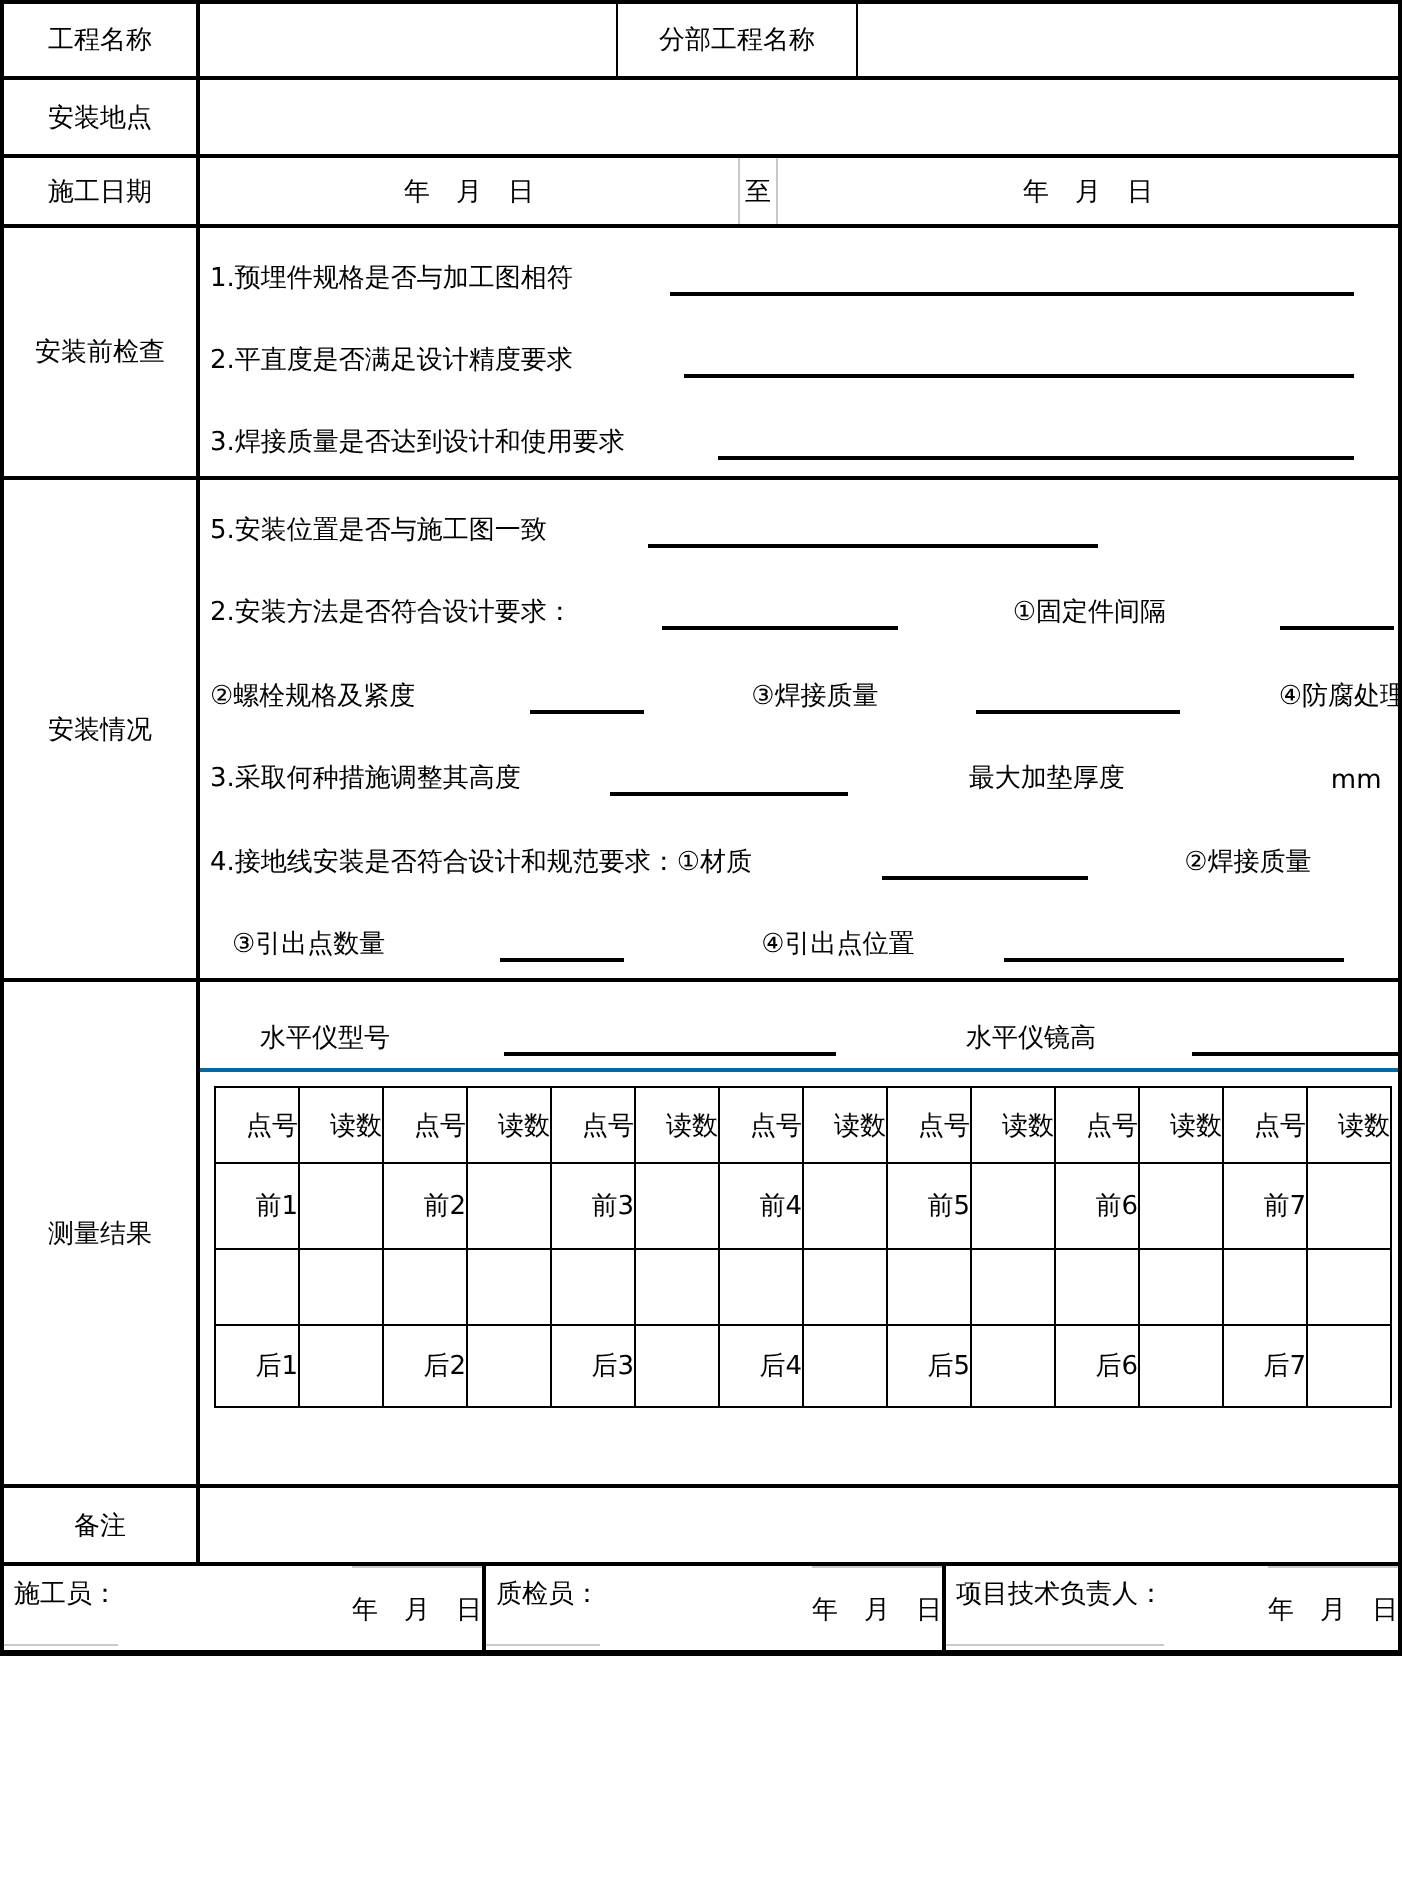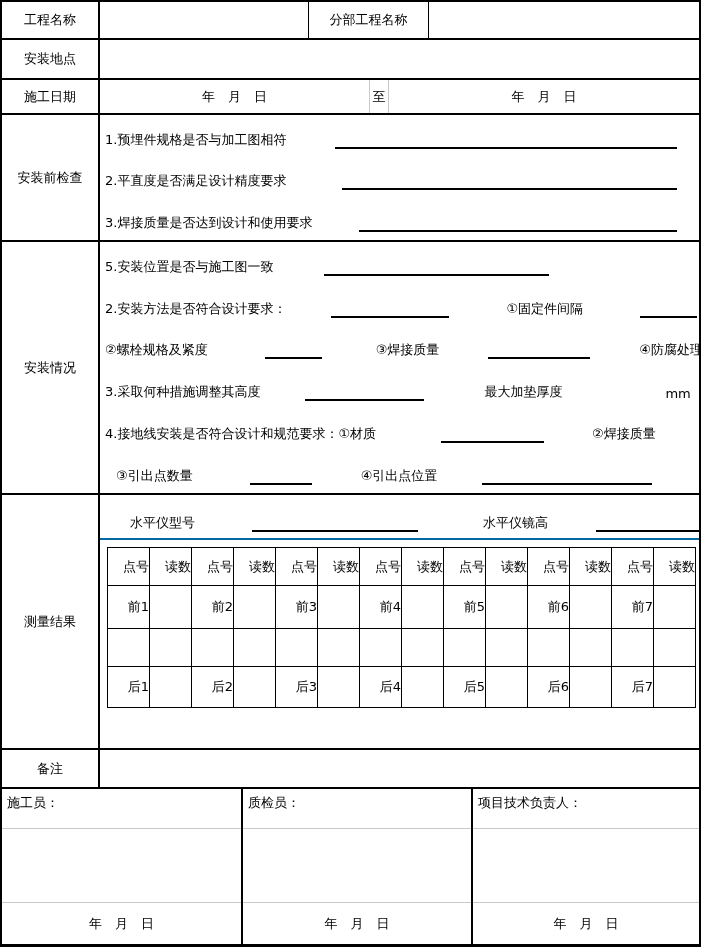--- a/index.html
+++ b/index.html
@@ -1,18 +1,18 @@
 <!DOCTYPE html>
 <html><head>
 <meta charset="utf-8">
 <style>
   * { box-sizing: border-box; margin: 0; padding: 0; }
   html, body { background: #fff; }
   .page {
-    width: 701px; height: 947px;
+    width: 701px; height: 828px;
     border: 2px solid #000; border-bottom-width: 3px;
     font-family: "DejaVu Sans", "Liberation Sans", sans-serif;
     font-size: 13px; color: #000; background: #fff;
     display: flex; flex-direction: column;
   }
   .r { display: flex; border-bottom: 2px solid #000; }
   .lab {
     width: 98px; flex: 0 0 98px; border-right: 2px solid #000;
     display: flex; align-items: center; justify-content: center;
     text-align: center; padding: 2px;
@@ -24,21 +24,21 @@
   .t { white-space: nowrap; }
   .u { height: 0; border-bottom: 2px solid #000; flex: 0 0 auto; }
   .uflex { flex: 1 1 auto; }
   .graysep { border-bottom: 2px solid #0369a1; }
   
   table.mt { border-collapse: collapse; table-layout: fixed; width: 589px; margin: 7px 0 0 7px; }
   table.mt td { border: 1px solid #000; text-align: right; vertical-align: middle; padding: 0; overflow: hidden; }
   tr.trh { height: 38px; } tr.trf { height: 43px; } tr.trm { height: 38px; } tr.trb { height: 41px; }
   
   .sig { flex: 1; display: flex; }
-  .sigcol { display: flex; flex-direction: column; }
+  .sigcol { display: flex; }
   .sigcol .slabel { height: 40px; padding: 5px 0 0 5px; border-bottom: 1px solid #c9c9c9; }
   .sigcol .sblank { flex: 1; }
   .sigcol .sdate { height: 42px; border-top: 1px solid #c9c9c9; display: flex; align-items: center; justify-content: center; }
 </style>
 </head>
 <body>
 
 <div class="page">
 
   <div class="r" style="height:38px">
@@ -126,21 +126,21 @@
       </div>
       <div class="line">
         <span class="t">4.接地线安装是否符合设计和规范要求：①材质</span>
         <span class="u" style="width:103px;margin-left:26px"></span>
         <span class="t" style="margin-left:9px">②焊接质量</span>
         <span class="u uflex" style="margin:0 10px 0 3px"></span>
       </div>
       <div class="line" style="padding-left:16px">
         <span class="t">③引出点数量</span>
         <span class="u" style="width:62px;margin-left:18px"></span>
-        <span class="t" style="margin-left:10px">④引出点位置</span>
+        <span class="t" style="margin-left:30px">④引出点位置</span>
         <span class="u" style="width:170px;margin-left:6px"></span>
       </div>
     </div>
   </div>
 
   <div class="r" style="height:255px">
     <div class="lab">
       <span class="t">测量结果</span>
     </div>
     <div class="content">

